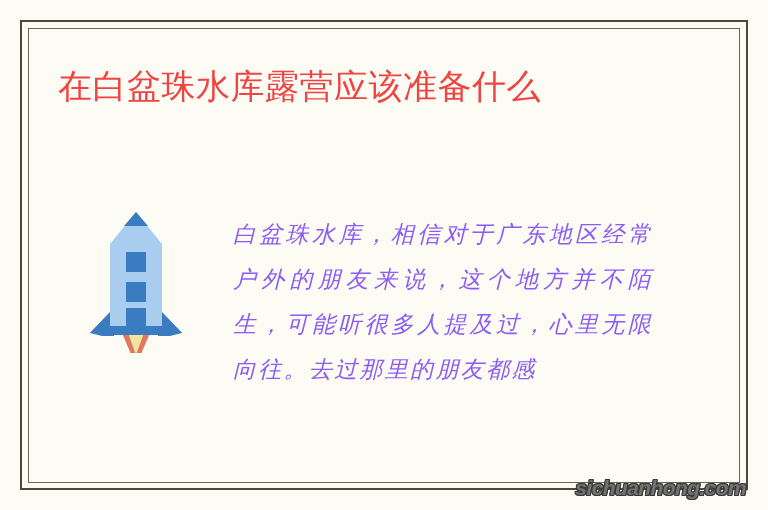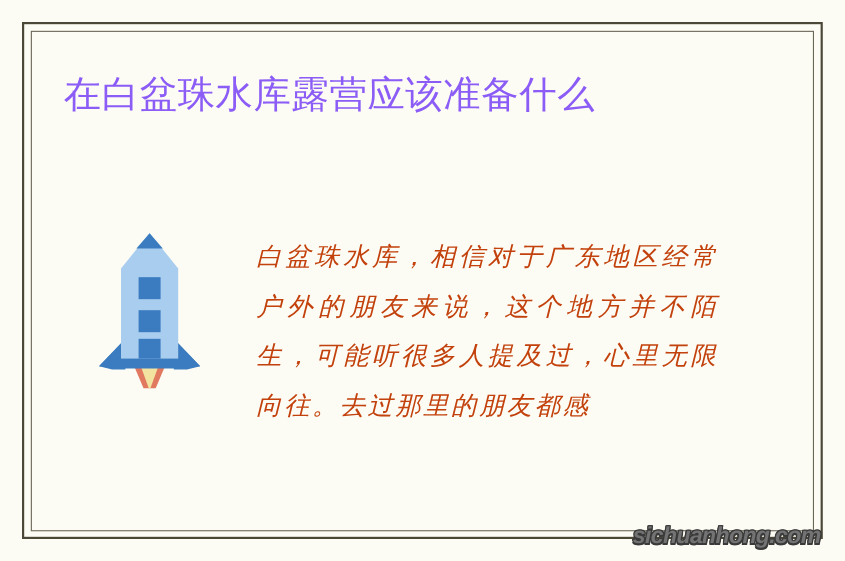--- a/index.html
+++ b/index.html
@@ -30,42 +30,42 @@
   }
 
   
   #page-title{
     position:absolute;
     left:58px; top:63px;
     width:640px;
     font-size:34px;
     line-height:46px;
     font-weight:400;
-    color:#8b5cf6;
+    color:#ef4444;
     letter-spacing:0.5px;
     white-space:nowrap;
   }
 
   
   #rocket-illustration{
     position:absolute;
     left:88px; top:208px;
     width:96px; height:145px;
   }
   #rocket-illustration svg{ display:block; width:96px; height:145px; }
 
   
   #article-body{
     position:absolute;
     left:233px; top:212px;
     width:420px;
     font-family:"DejaVu Serif","Liberation Serif",serif;
     font-size:23px;
     line-height:45px;
-    color:#c2410c;
+    color:#8b5cf6;
     letter-spacing:2.3px;
     text-align:justify;
     word-break:break-all;
     font-style:italic;
   }
 
   
   #watermark{
     position:absolute;
     right:22px; bottom:10px;

